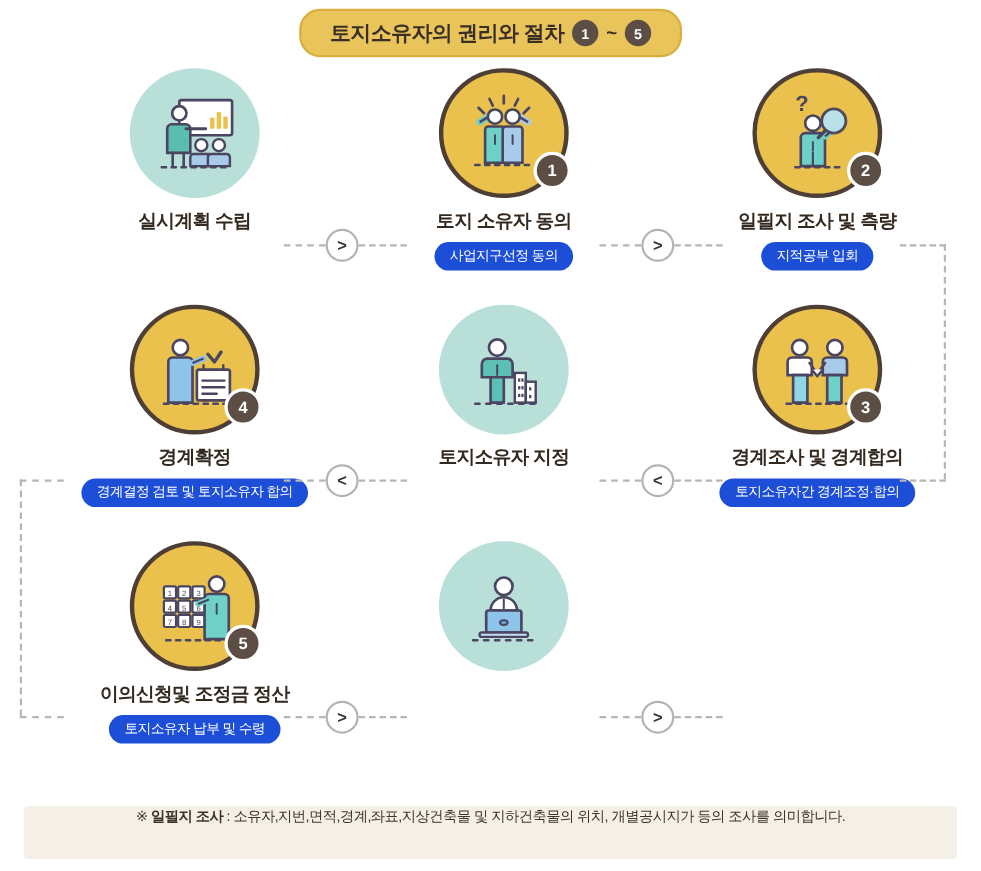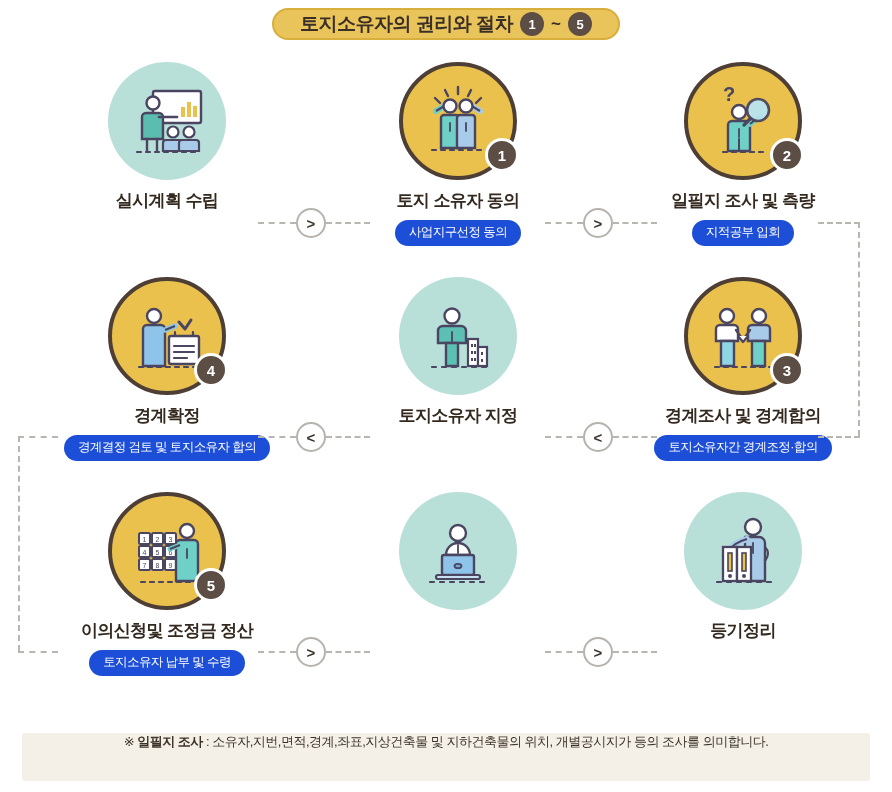--- a/index.html
+++ b/index.html
@@ -9,21 +9,21 @@
     font-family:"Liberation Sans","DejaVu Sans",sans-serif;
     color:#3c3228;
     overflow:hidden;
   }
   .page{position:relative;width:892px;height:792px;}
 
   
   .header-pill{
     position:absolute;left:50%;transform:translateX(-50%);
     top:8px;
-    height:32px;
+    height:44px;
     padding:0 26px;
     background:#e9c45a;
     border:2px solid #d8ae3c;
     border-radius:19px;
     display:flex;align-items:center;justify-content:flex-end;gap:7px;
     box-sizing:border-box;
   }
   .header-title{
     font-size:19px;font-weight:bold;color:#3a2f27;letter-spacing:-0.5px;
     white-space:nowrap;
@@ -36,21 +36,21 @@
   }
   .htilde{font-size:17px;font-weight:bold;color:#3a2f27;}
 
   
   .grid{position:absolute;left:0;top:62px;width:892px;}
   .row{position:relative;height:215px;}
   .cell{
     position:absolute;width:270px;top:0;
     display:flex;flex-direction:column;align-items:center;
   }
-  .cell.c0{left:32px;}
+  .cell.c0{left:42px;}
   .cell.c1{left:323px;}
   .cell.c2{left:608px;}
 
   
   .circle{
     position:relative;width:118px;height:118px;border-radius:50%;
     display:flex;align-items:center;justify-content:center;
     box-sizing:border-box;
   }
   .circle.teal{background:#b9dfd9;}
@@ -343,40 +343,20 @@
             <path d="M30 46 a12 12 0 0 1 24 0 z" fill="#fff" stroke="#4a4560" stroke-width="2.4"></path>
             <path d="M42 36 v8" stroke="#4a4560" stroke-width="1.8" stroke-linecap="round"></path>
             <rect x="26" y="46" width="32" height="20" rx="2" fill="#8fc4ea" stroke="#4a4560" stroke-width="2.4"></rect>
             <ellipse cx="42" cy="57" rx="3.5" ry="2.2" fill="#6fa8d8" stroke="#4a4560" stroke-width="1.8"></ellipse>
             <rect x="20" y="66" width="44" height="4" rx="2" fill="#c8dff2" stroke="#4a4560" stroke-width="2.2"></rect>
             <path d="M14 73 h56" stroke="#4a4560" stroke-width="2.2" stroke-linecap="round" stroke-dasharray="4 6"></path>
           </svg>
         </div>
       </div>
 
-      <div class="cell c2">
-        <div class="circle teal">
-          <svg class="glyph" viewBox="0 0 84 84">
-            <circle cx="52" cy="18" r="8" fill="#fff" stroke="#4a4560" stroke-width="2.4"></circle>
-            <path d="M44 28 h14 a6 6 0 0 1 6 6 v38 h-20 v-38 a6 6 0 0 1 0 -6 z" fill="#a8cbea" stroke="#4a4560" stroke-width="2.4"></path>
-            <path d="M46 30 q-14 4 -18 12" stroke="#a8cbea" stroke-width="6" fill="none" stroke-linecap="round"></path>
-            <path d="M46 30 q-14 4 -18 12" stroke="#4a4560" stroke-width="2.2" fill="none"></path>
-            <path d="M64 38 q6 6 0 14" stroke="#4a4560" stroke-width="2.2" fill="none"></path>
-            <path d="M52 34 v10" stroke="#4a4560" stroke-width="1.8" stroke-linecap="round"></path>
-            <rect x="22" y="38" width="14" height="34" fill="#fff" stroke="#4a4560" stroke-width="2.3"></rect>
-            <rect x="36" y="38" width="14" height="34" fill="#fff" stroke="#4a4560" stroke-width="2.3"></rect>
-            <rect x="27" y="44" width="4" height="18" fill="#e9c14c" stroke="#4a4560" stroke-width="1.6"></rect>
-            <rect x="41" y="44" width="4" height="18" fill="#e9c14c" stroke="#4a4560" stroke-width="1.6"></rect>
-            <circle cx="29" cy="67" r="2" fill="#4a4560"></circle>
-            <circle cx="43" cy="67" r="2" fill="#4a4560"></circle>
-            <path d="M16 73 h54" stroke="#4a4560" stroke-width="2.2" stroke-linecap="round" stroke-dasharray="4 6"></path>
-          </svg>
-        </div>
-        <div class="label">등기정리</div>
-      </div>
     </div>
   </div>
 
   <div class="note">
     <div class="note-text">
       <span>※ </span><b>일필지 조사</b><span> : 소유자,지번,면적,경계,좌표,지상건축물 및 지하건축물의 위치, 개별공시지가 등의 조사를 의미합니다.</span>
     </div>
   </div>
 
 </div>

